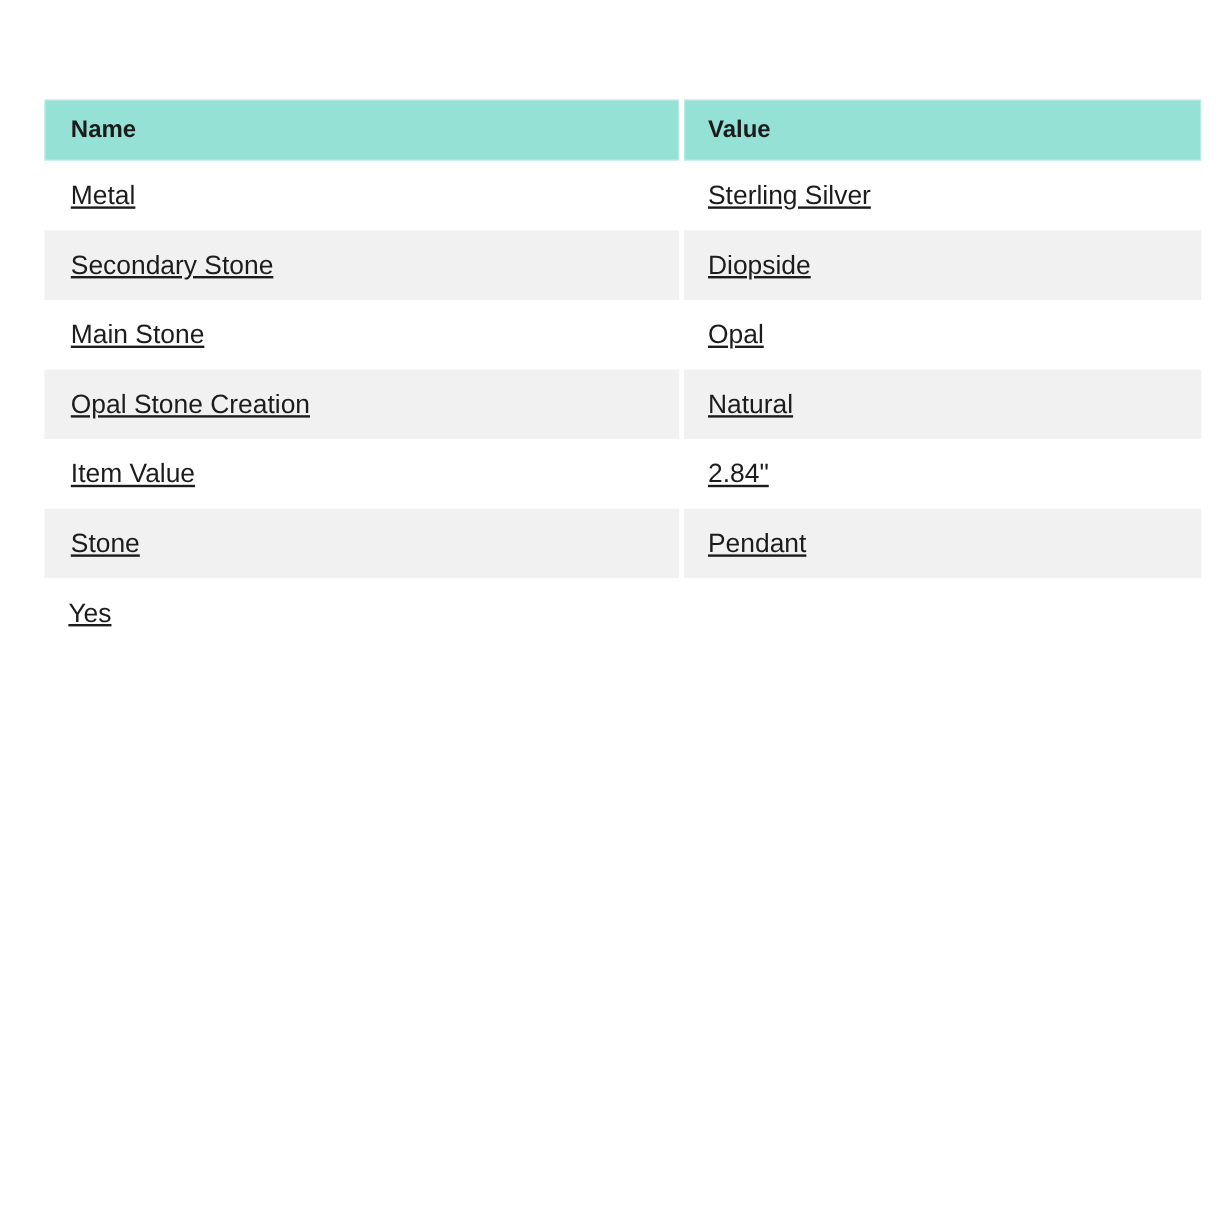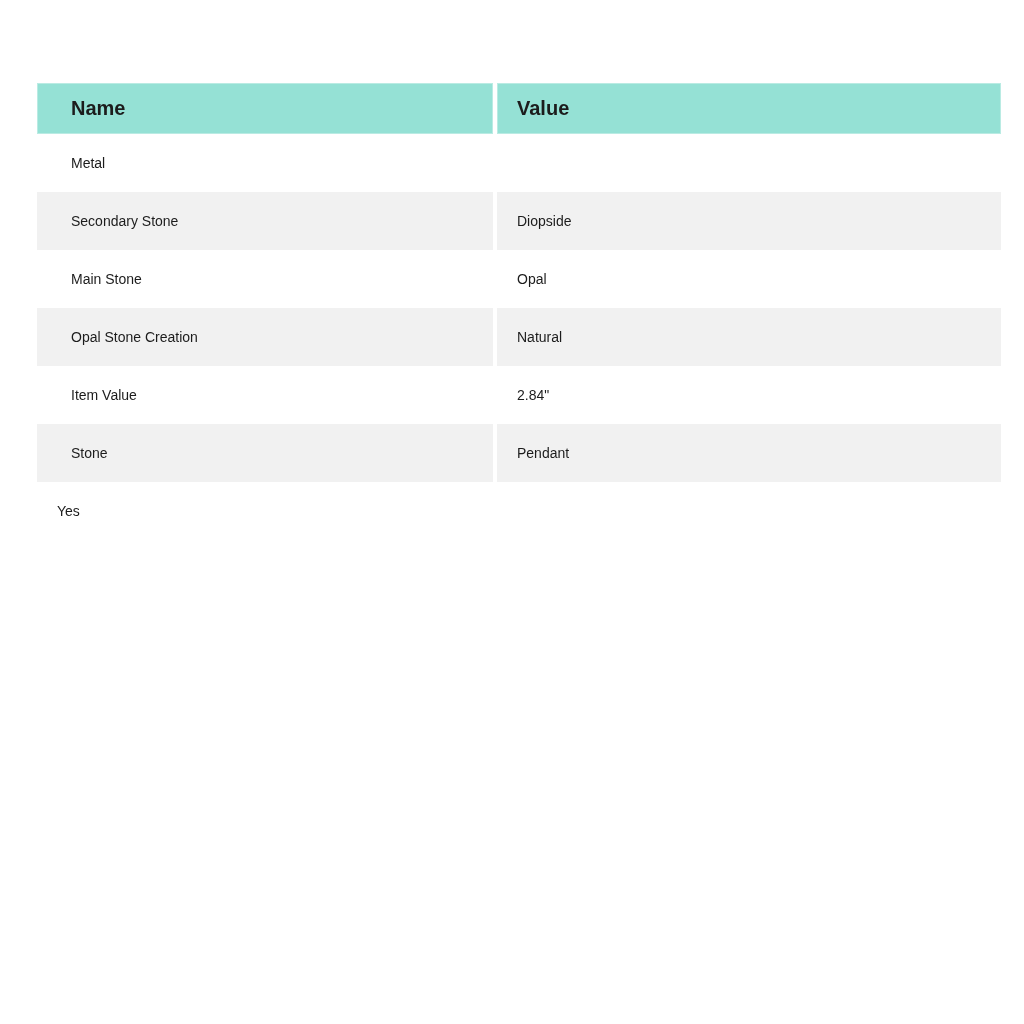--- a/index.html
+++ b/index.html
@@ -27,52 +27,54 @@
   }
   .trow.header { height: 51px; }
   .trow.body   { height: 58px; }
   .cell {
     display: flex;
     align-items: center;
     box-sizing: border-box;
     white-space: nowrap;
     overflow: hidden;
   }
-  .cell.name  { width: 456px; padding-left: 34px; }
+  .cell.name  { width: 529px; padding-left: 22px; }
   .cell.value { flex: 1; padding-left: 20px; text-align: center; }
   .trow.header .cell {
     background: var(--header-bg, #95e1d5);
     font-size: 20px;
     font-weight: 600;
     color: var(--text-color, #1c1c1c);
     box-shadow: inset 0 0 0 1px rgba(255,255,255,0.35);
   }
   .trow.body .cell {
     background: #ffffff;
-    font-size: 14px;
+    font-size: 22px;
     font-weight: 400;
     color: var(--text-color, #1c1c1c);
+    text-decoration: underline;
   }
   
   #rows .trow.body:nth-child(even) .cell {
     background: var(--alt-bg, #f1f1f1);
   }
 </style>
 </head>
 <body style="background: rgb(255, 255, 255);">
 
 <div class="page">
   <div class="spec-table">
     <div class="trow header">
       <div class="cell name">Name</div>
       <div class="cell value">Value</div>
     </div>
     <div id="rows">
   <div class="trow body">
     <div class="cell name">Metal</div>
+    <div class="cell value">Sterling Silver</div>
   </div>
 
 
   <div class="trow body">
     <div class="cell name">Secondary Stone</div>
     <div class="cell value">Diopside</div>
   </div>
 
   <div class="trow body">
     <div class="cell name">Main Stone</div>

